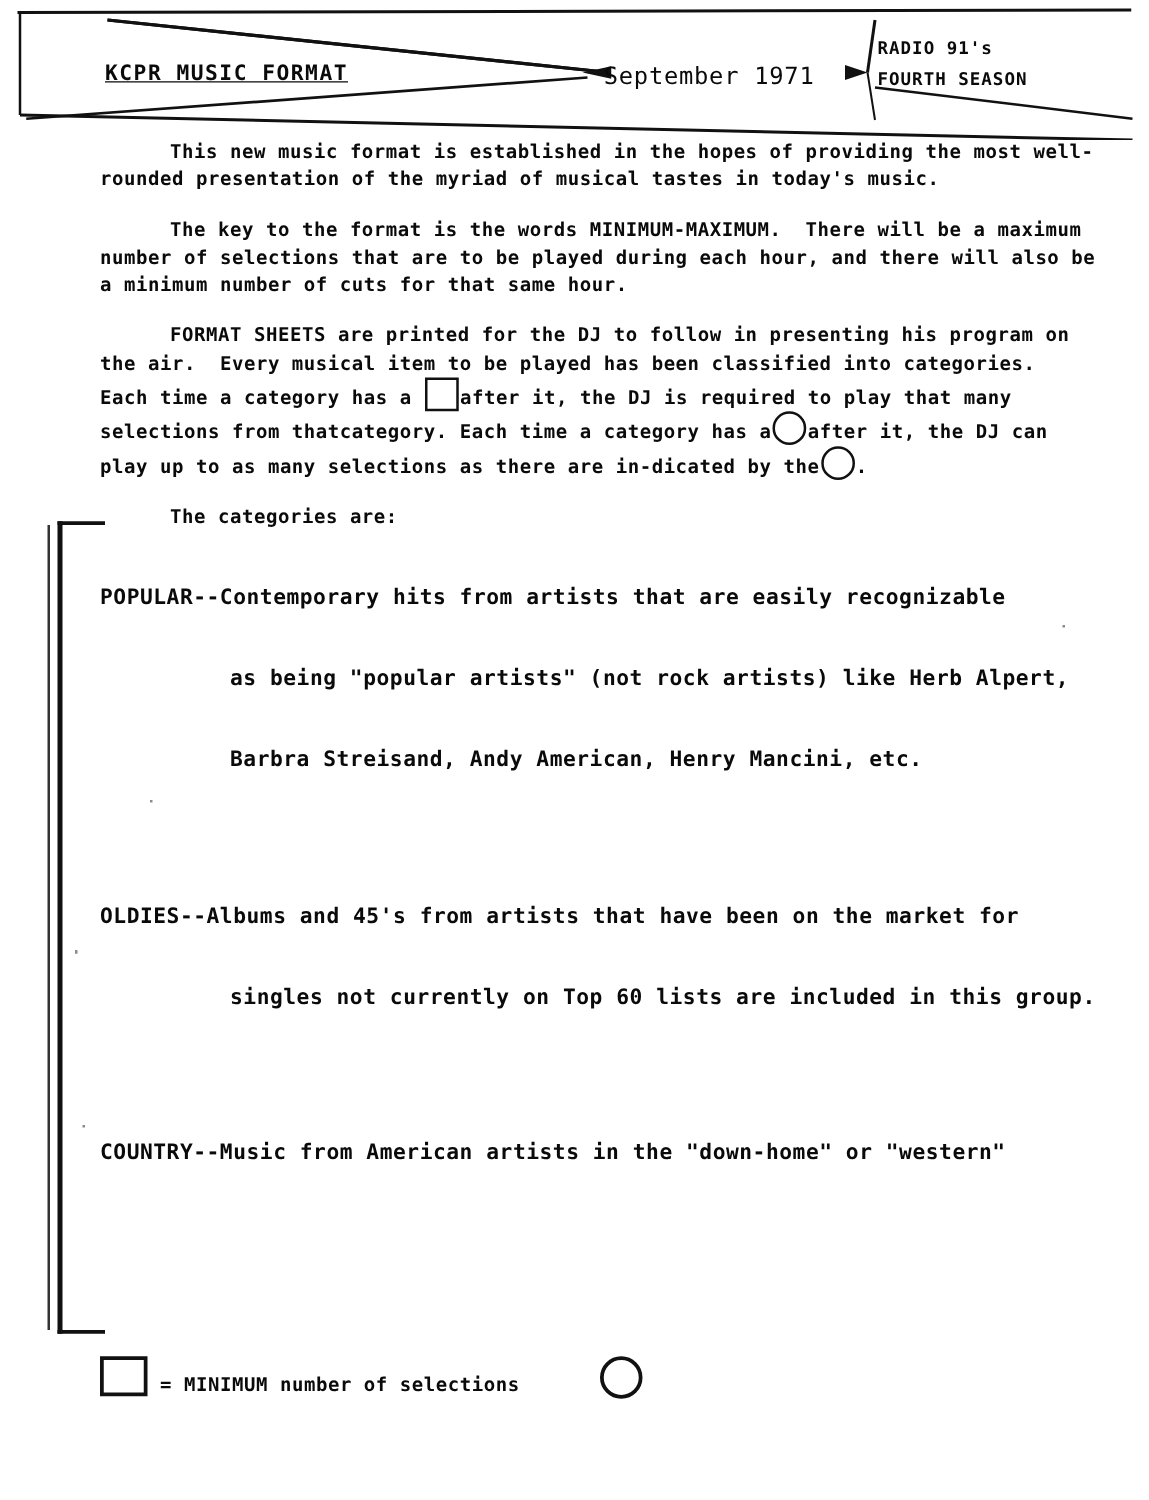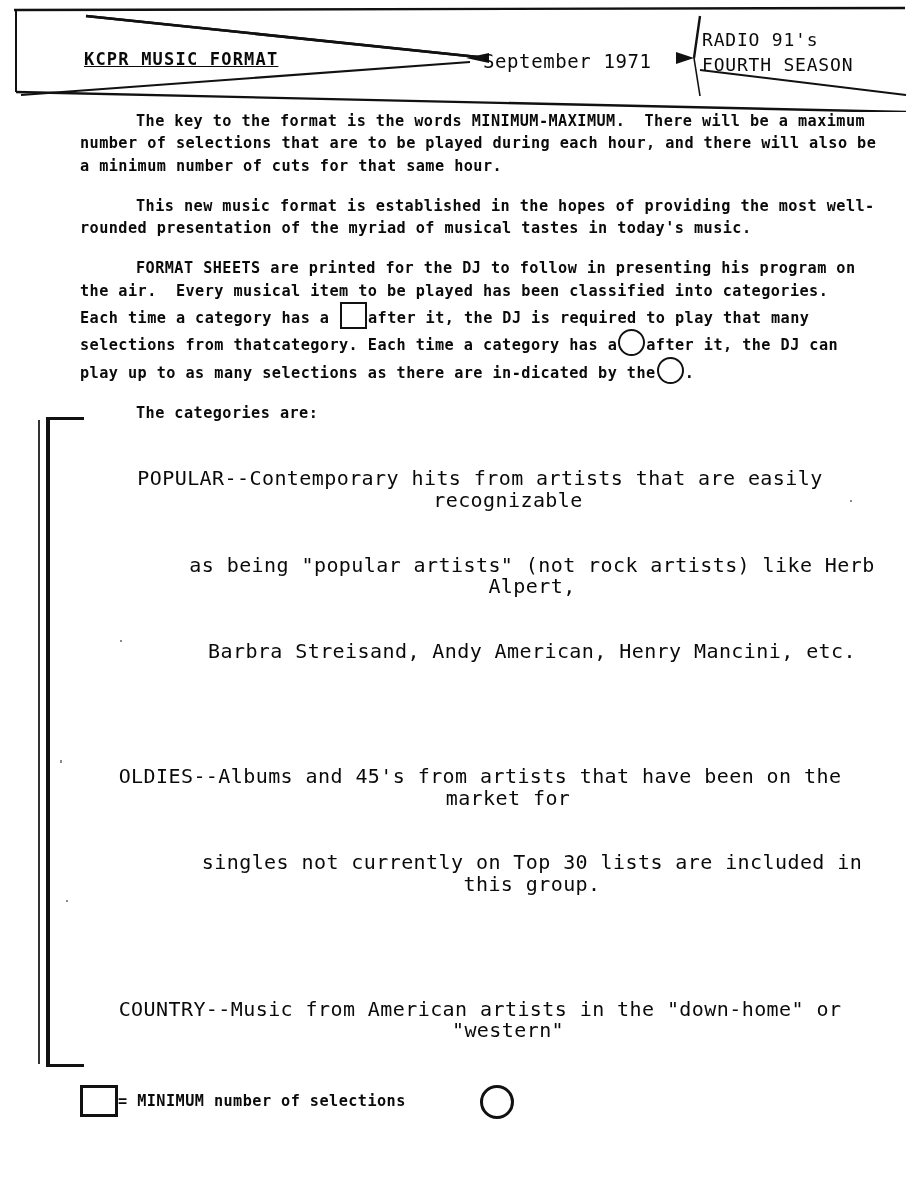--- a/index.html
+++ b/index.html
@@ -48,22 +48,22 @@
     top: 50px;
     font-size: 19px;
     font-weight: normal;
     letter-spacing: 0.6px;
     white-space: nowrap;
   }
   .hdr-right {
     position: absolute;
     left: 702px;
     top: 27px;
-    font-size: 18px;
-    font-weight: normal;
+    font-size: 14px;
+    font-weight: bold;
     letter-spacing: 0.8px;
     line-height: 25px;
     white-space: nowrap;
   }
 
   
   .body-text {
     position: absolute;
     left: 80px;
     top: 110px;
@@ -138,27 +138,26 @@
     left: 14px;
     width: 38px;
     height: 3px;
     background: #111;
   }
   .cat-bracket .top-arm { top: 0; }
   .cat-bracket .bot-arm { top: 647px; }
 
   .cat {
     margin: 0 0 17px 0;
-    font-size: 20px;
+    font-size: 17px;
     line-height: 21.6px;
     letter-spacing: 0.42px;
-    font-weight: normal;
+    font-weight: bold;
     white-space: pre-wrap;
     padding-left: 0;
-    text-align: center;
   }
   .cat .hang {
     display: block;
     padding-left: 56px;
     text-indent: -56px;
   }
   .cat .cont1 { display: block; padding-left: 104px; text-indent: 0; }
   .cat .cont2 { display: block; padding-left: 56px; text-indent: 0; }
 
   
@@ -167,21 +166,22 @@
     left: 80px;
     top: 1085px;
     width: 800px;
     font-size: 15.2px;
     font-weight: bold;
     letter-spacing: 0.45px;
   }
   .legend-item {
     position: absolute;
     display: flex;
-    align-items: center;
+    align-items: flex-end;
+    gap: 10px;
     white-space: nowrap;
   }
   .legend-min { left: 0; top: 0; }
   .legend-max { left: 400px; top: 0; }
   .sq-legend {
     width: 32px; height: 26px;
     border: 3px solid #111;
   }
   .ci-legend {
     width: 28px; height: 28px;
@@ -222,23 +222,23 @@
     <div class="hdr-title">KCPR MUSIC FORMAT</div>
     <div class="hdr-date">September 1971</div>
     <div class="hdr-right">
       <div>RADIO 91's</div>
       <div>FOURTH SEASON</div>
     </div>
   </div>
 
   <div class="body-text">
 
+    <p class="para indent">This new music format is established in the hopes of providing the most well-rounded presentation of the myriad of musical tastes in today's music.</p>
+
     <p class="para indent">The key to the format is the words MINIMUM-MAXIMUM.  There will be a maximum number of selections that are to be played during each hour, and there will also be a minimum number of cuts for that same hour.</p>
-
-    <p class="para indent">This new music format is established in the hopes of providing the most well-rounded presentation of the myriad of musical tastes in today's music.</p>
 
     <p class="para indent para-shape"><span>FORMAT SHEETS are printed for the DJ to follow in presenting his program on the air.  Every musical item to be played has been classified into categories.  Each time a category has a </span><span class="sq-inline"></span><span>after it, the DJ is required to play that many selections from that</span><span>category. Each time a category has a</span><span class="ci-inline"></span><span>after it, the DJ can play up to as many selections as there are in-</span><span>dicated by the</span><span class="ci-inline"></span><span>.</span></p>
 
     <p class="para indent">The categories are:</p>
   </div>
 
   <div class="cat-wrap">
 
     <div class="cat-bracket">
       <div class="bar"></div>
@@ -249,21 +249,21 @@
 
     <div class="cat">
       <span class="hang">POPULAR--Contemporary hits from artists that are easily recognizable</span>
       <span class="cont1">as being "popular artists" (not rock artists) like Herb Alpert,</span>
       <span class="cont1">Barbra Streisand, Andy American, Henry Mancini, etc.</span>
     </div>
 
 
     <div class="cat">
       <span class="hang">OLDIES--Albums and 45's from artists that have been on the market for</span>
-      <span class="cont1">singles not currently on Top 30 lists are included in this group.</span>
+      <span class="cont1">singles not currently on Top 60 lists are included in this group.</span>
     </div>
 
     <div class="cat">
       <span class="hang">COUNTRY--Music from American artists in the "down-home" or "western"</span>
       
     </div>
 
   </div>
 
   <div class="legend">

